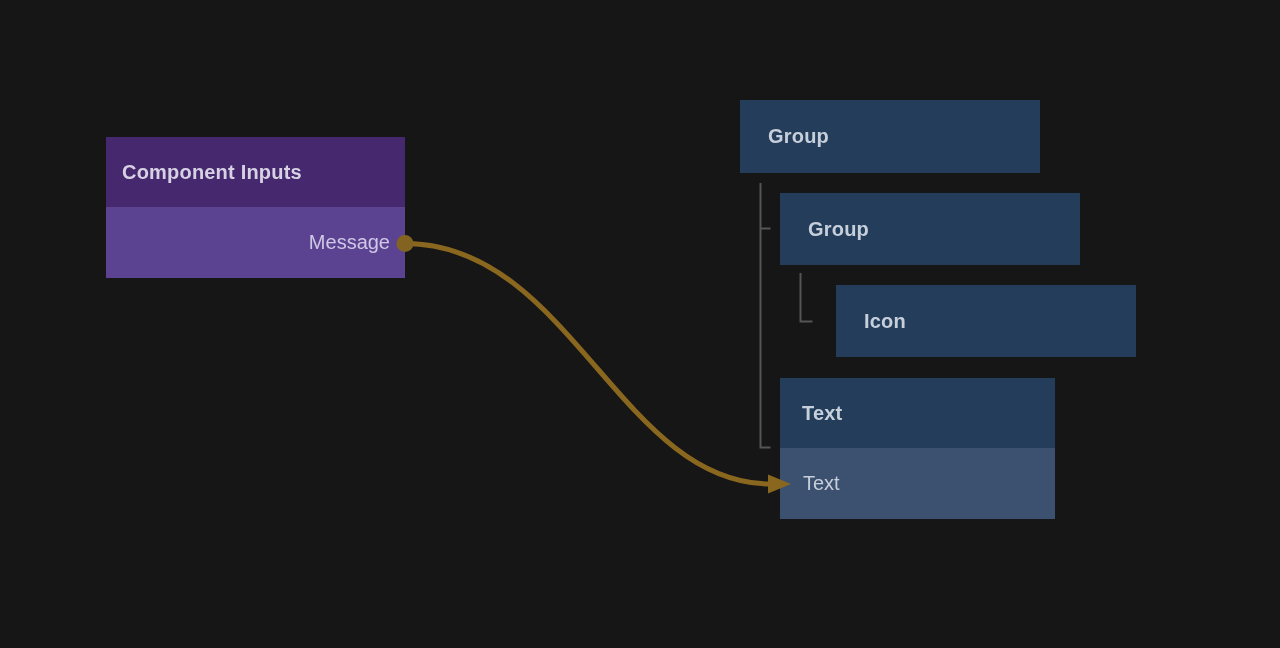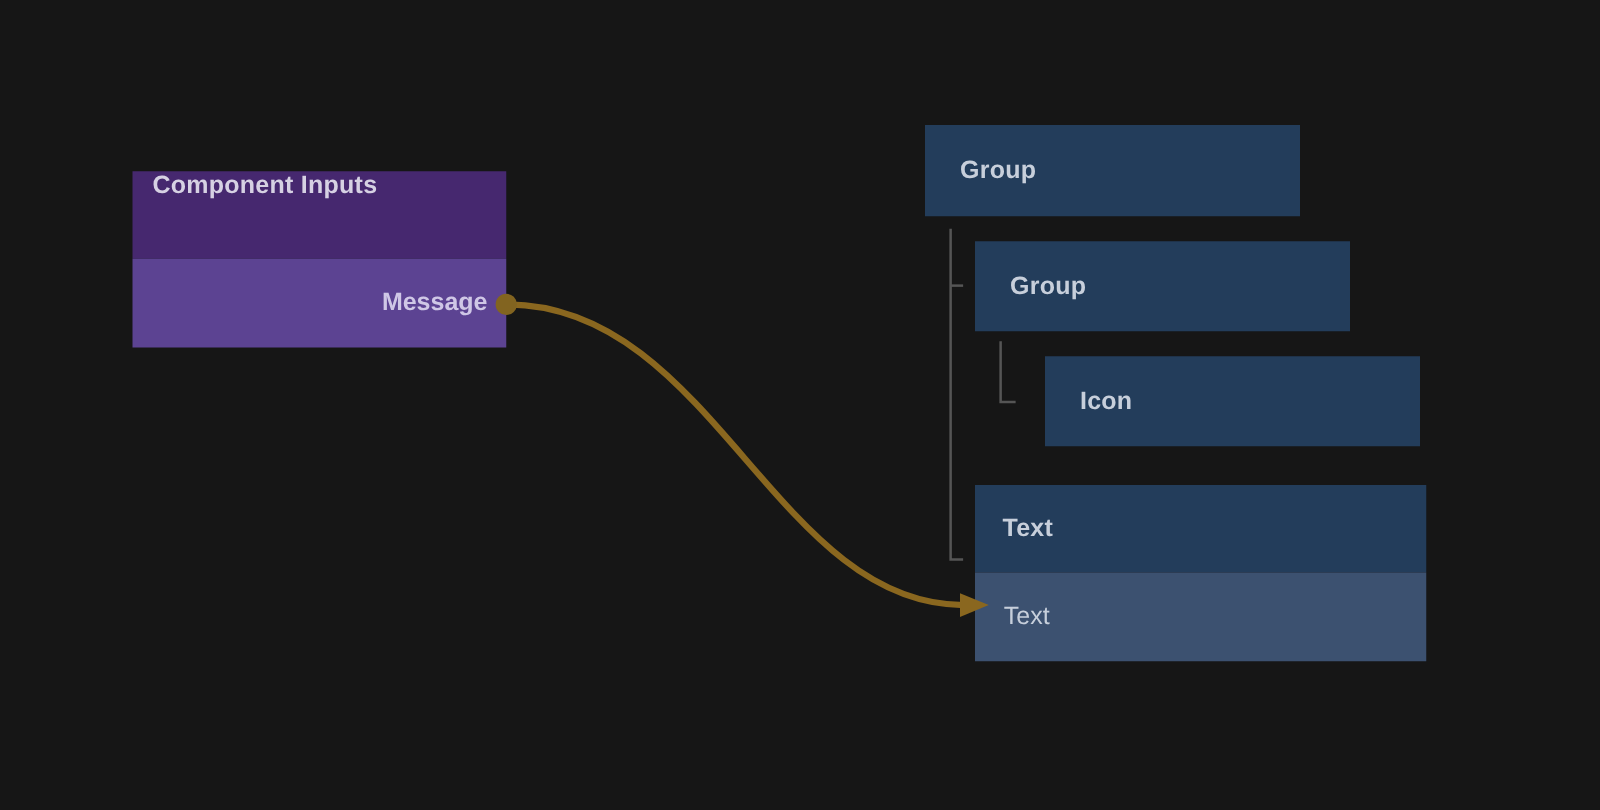--- a/index.html
+++ b/index.html
@@ -38,52 +38,51 @@
   .port { fill: var(--connection-port); stroke: none; }
 
   .node { position: absolute; z-index: 1; }
 
   
   .ci-node { left: 106px; top: 137px; width: 299px; }
   .ci-header {
     height: 70px;
     background: var(--purple-header);
     color: var(--purple-header-text);
-    display: flex; 
+    display: flex; align-items: center;
     padding: 0 16px;
     font-size: 20px; font-weight: 600; letter-spacing: 0.2px;
   }
   .ci-body {
     height: 71px;
     background: var(--purple-body);
     color: var(--purple-body-text);
     display: flex; align-items: center; justify-content: flex-end;
     padding: 0 15px;
-    font-size: 20px; font-weight: 700;
+    font-size: 20px; font-weight: 400;
   }
 
   
   .tree-node {
     position: absolute; z-index: 1;
     width: 300px; height: 72px;
     background: var(--blue-node);
     color: var(--blue-node-text);
     display: flex; align-items: center;
     padding: 0 28px;
     font-size: 20px; font-weight: 600; letter-spacing: 0.2px;
   }
   .tn-group-1 { left: 740px; top: 100px; height: 73px; }
   .tn-group-2 { left: 780px; top: 193px; }
   .tn-icon    { left: 820px; top: 285px; margin-left: 16px; }
 
   .tn-text {
     position: absolute; z-index: 1;
-    left: 780px; top: 378px; width: 361px;
+    left: 780px; top: 378px; width: 275px;
     color: var(--blue-node-text);
-    margin-top: 10px;
   }
   .tn-text-header {
     height: 70px;
     background: var(--blue-node);
     display: flex; align-items: center;
     padding: 0 22px;
     font-size: 20px; font-weight: 600; letter-spacing: 0.2px;
   }
   .tn-text-row {
     height: 71px;

